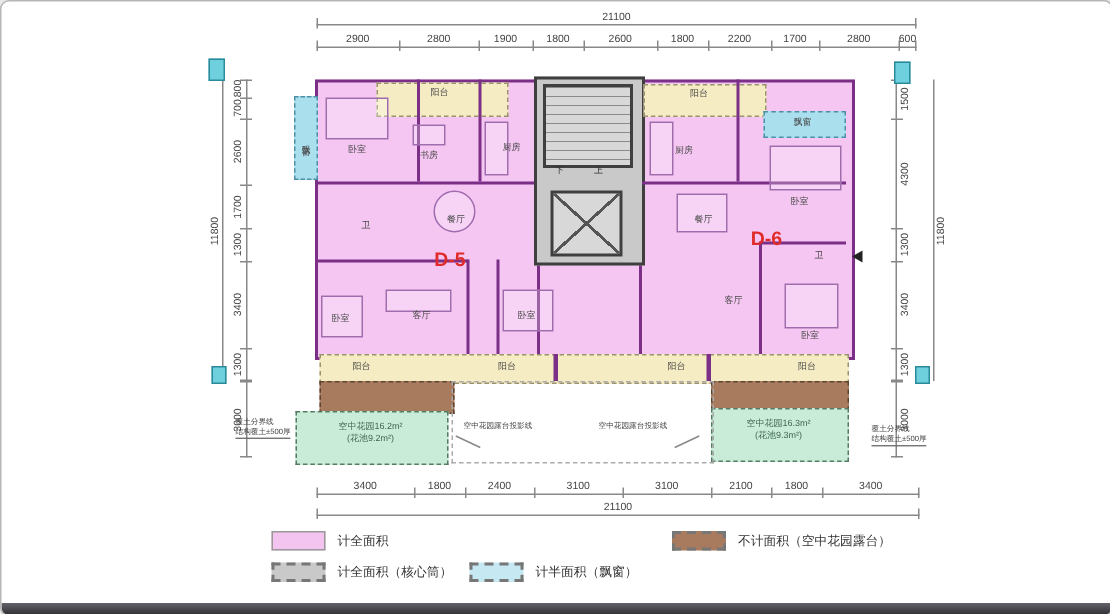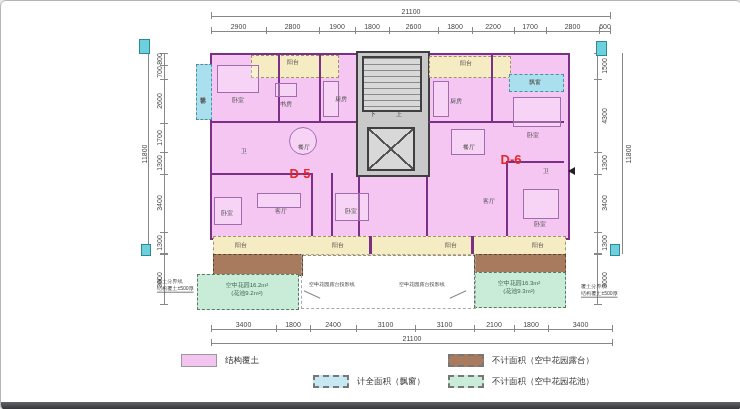--- a/index.html
+++ b/index.html
@@ -289,29 +289,29 @@
     <div class="hseg" style="flex:0 0 65px">
         <span class="lbl">3400</span>
       </div>
   </div>
   <div class="htotal" style="left:210px;top:331px;width:402px;">
     <span class="lbl">21100</span>
   </div>
 
   <div class="legend-item" style="left:180px;top:353px;">
     <div class="sw solid lg0"></div>
-    <span class="txt">结构覆土</span>
+    <span class="txt">计全面积</span>
+  </div>
+  <div class="legend-item" style="left:180px;top:374px;">
+    <div class="sw dashed lg1"></div>
+    <span class="txt">计全面积（核心筒）</span>
   </div>
   <div class="legend-item" style="left:312px;top:374px;">
     <div class="sw dashed lg3"></div>
-    <span class="txt">计全面积（飘窗）</span>
+    <span class="txt">计半面积（飘窗）</span>
   </div>
   <div class="legend-item" style="left:447px;top:353px;">
     <div class="sw dashed lg4"></div>
     <span class="txt">不计面积（空中花园露台）</span>
   </div>
-  <div class="legend-item" style="left:447px;top:374px;">
-    <div class="sw dashed lg5"></div>
-    <span class="txt">不计面积（空中花园花池）</span>
-  </div>
 
   <div class="bottom-bar"></div>
 </div>
 
 </body></html>

